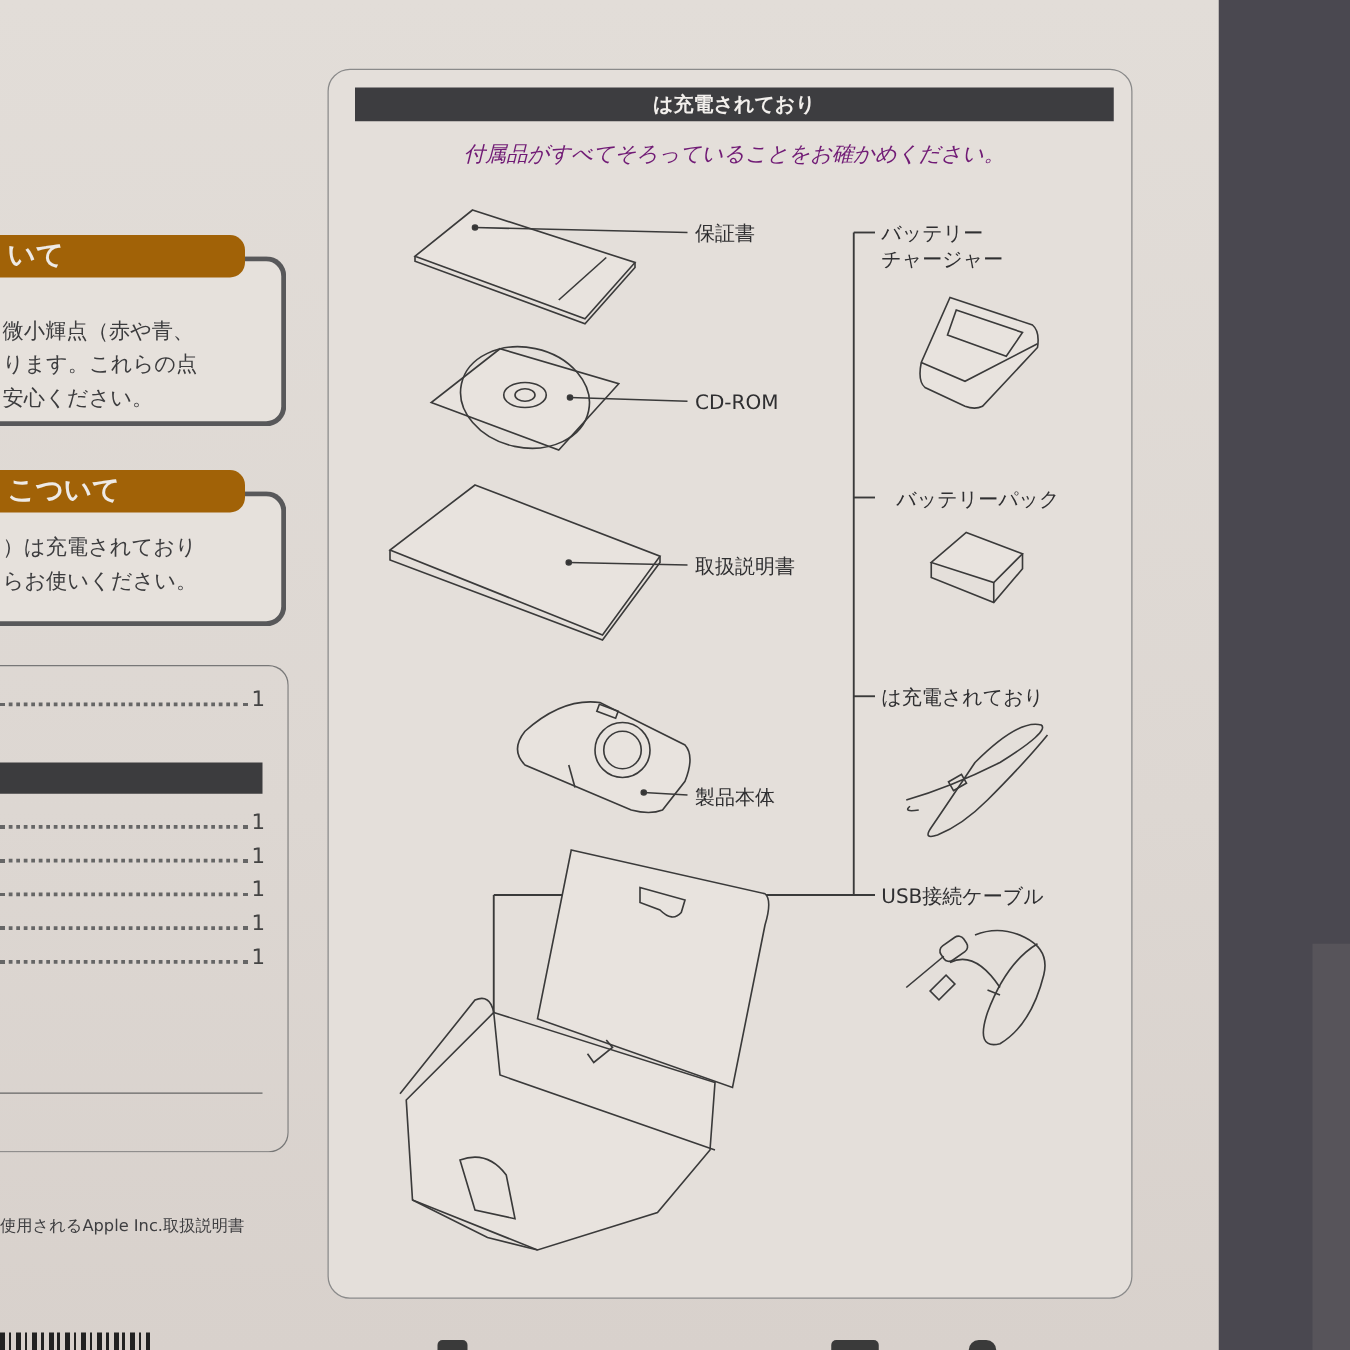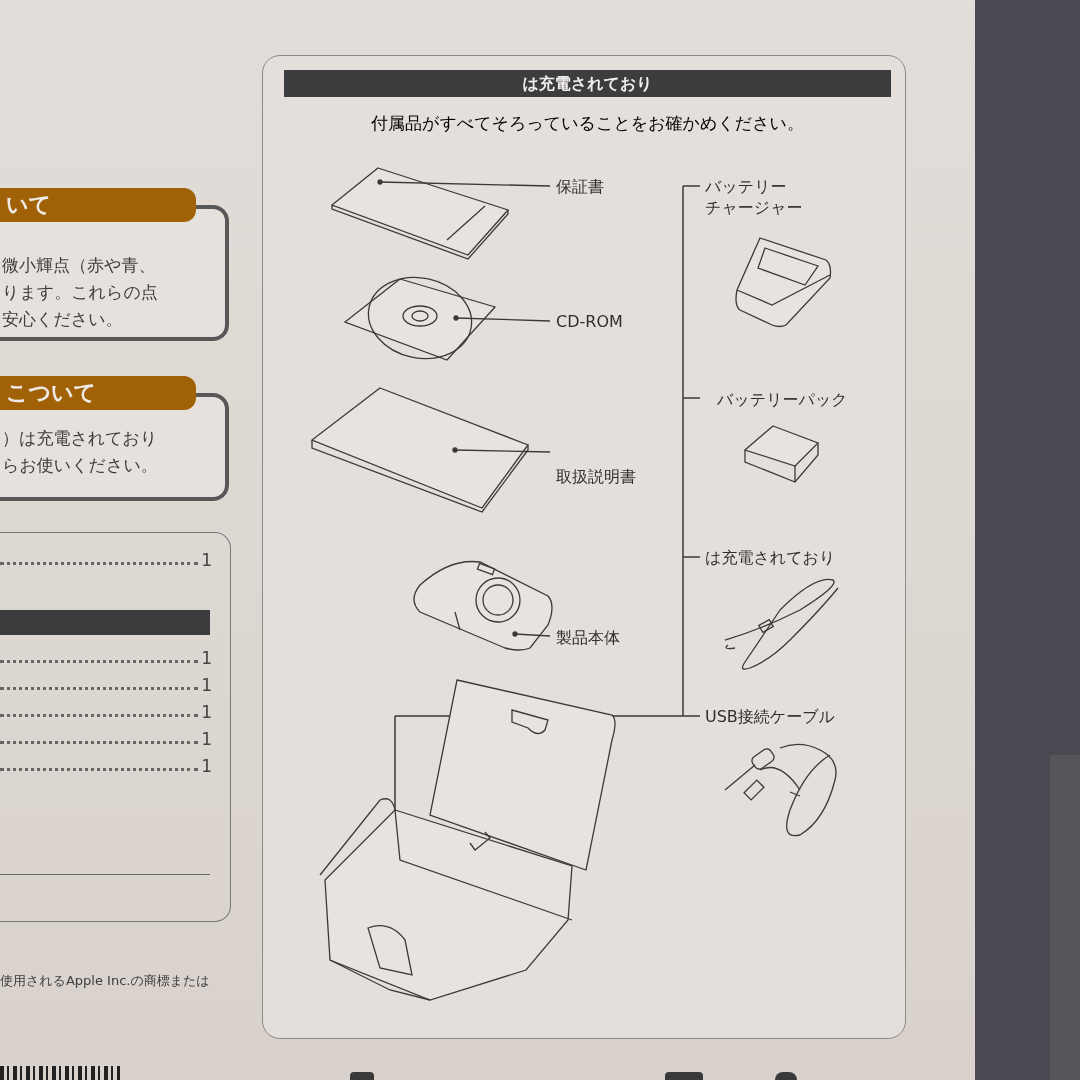--- a/index.html
+++ b/index.html
@@ -50,21 +50,21 @@
     position:absolute; left:262px; top:55px; width:642px; height:982px;
     border:1.5px solid #8a8a8a; border-radius:18px; background:#e4dfda;
   }
   .panel-title {
     position:absolute; left:284px; top:70px; width:607px; height:27px;
     background:#3d3d40; color:#f2efec; font-weight:bold; font-size:16px;
     text-align:center; line-height:27px;
   }
   .panel-sub {
     position:absolute; left:284px; top:112px; width:607px; text-align:center;
-    font-size:17px; color:#000000;
+    font-size:17px; color:#701a75;font-style:italic;
   }
   .label { position:absolute; font-size:16px; color:#2f2f31; white-space:nowrap; line-height:21px; }
   svg.art { position:absolute; left:0; top:0; }
   .bottom-icons { position:absolute; top:1072px; height:8px; background:#3a3a3a; border-radius:4px 4px 0 0; }
 </style>
 </head>
 <body>
 
 <div class="paper"></div>
 <div class="dark-bg"></div>
@@ -106,21 +106,21 @@
 <div class="dot-row" style="top:731px;">
     <div class="dots"></div>
     <span class="qty">1</span>
   </div>
 <div class="dot-row" style="top:758px;">
     <div class="dots"></div>
     <span class="qty">1</span>
   </div>
 <div class="list-line"></div>
 
-<div class="footnote">使用されるApple  Inc.の商標または</div>
+<div class="footnote">使用されるApple  Inc.取扱説明書</div>
 <div class="barcode"></div>
 
 <div class="panel"></div>
 <div class="panel-title">は充電されており</div>
 <div class="panel-sub">付属品がすべてそろっていることをお確かめください。</div>
 
 <svg class="art" width="1080" height="1080" fill="none" stroke="#3a3a3a" stroke-width="1.3">
 
   <g>
     <polygon points="378,168 508,210 468,255 332,205" fill="#e8e3de"></polygon>
@@ -200,21 +200,21 @@
     <path d="M320,875 L380,800 Q392,795 395,810"></path>
     <path d="M395,810 L400,860 L572,920"></path>
     <path d="M330,960 L390,990 L430,1000"></path>
     <path d="M368,928 Q390,920 405,940 L412,975 L380,968 Z"></path>
     <path d="M470,843 L475,850 L490,838 L485,832"></path>
   </g>
 </svg>
 
 <div class="label" style="left:556px;top:176px;">保証書</div>
 <div class="label" style="left:556px;top:311px;text-align:center;">CD-ROM</div>
-<div class="label" style="left:556px;top:466px;">取扱説明書</div>
+<div class="label" style="left:556px;top:442px;">取扱説明書</div>
 <div class="label" style="left:556px;top:627px;">製品本体</div>
 
 <div class="label" style="left:705px;top:176px;">
   <div>バッテリー</div>
   <div>チャージャー</div>
 </div>
 <div class="label" style="left:705px;top:389px;margin-left:12px;">バッテリーパック</div>
 <div class="label" style="left:705px;top:547px;">は充電されており</div>
 <div class="label" style="left:705px;top:706px;">USB接続ケーブル</div>
 

